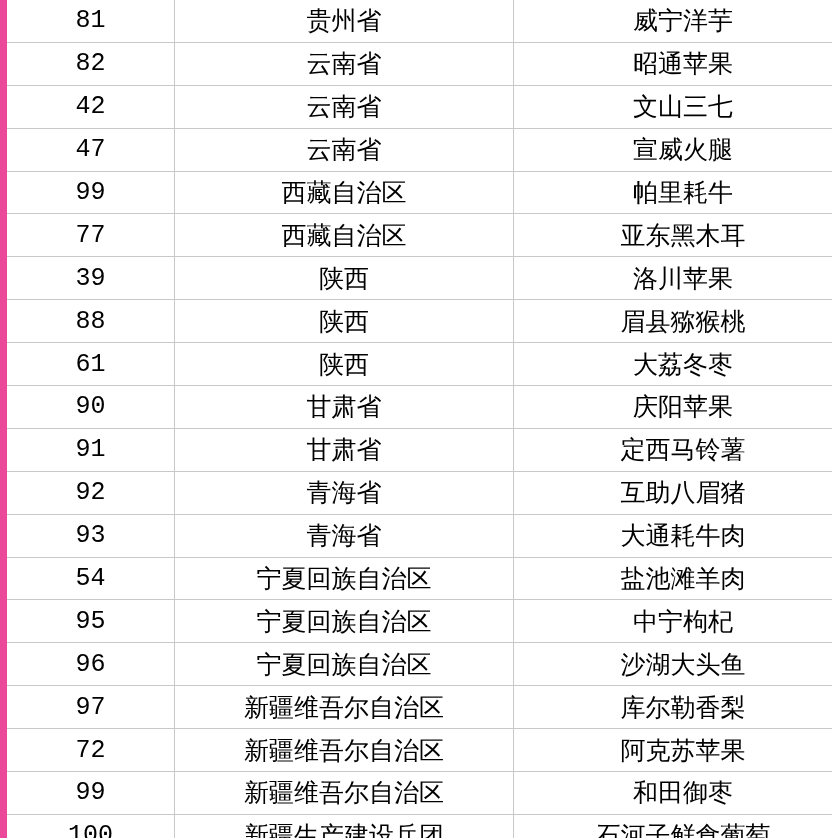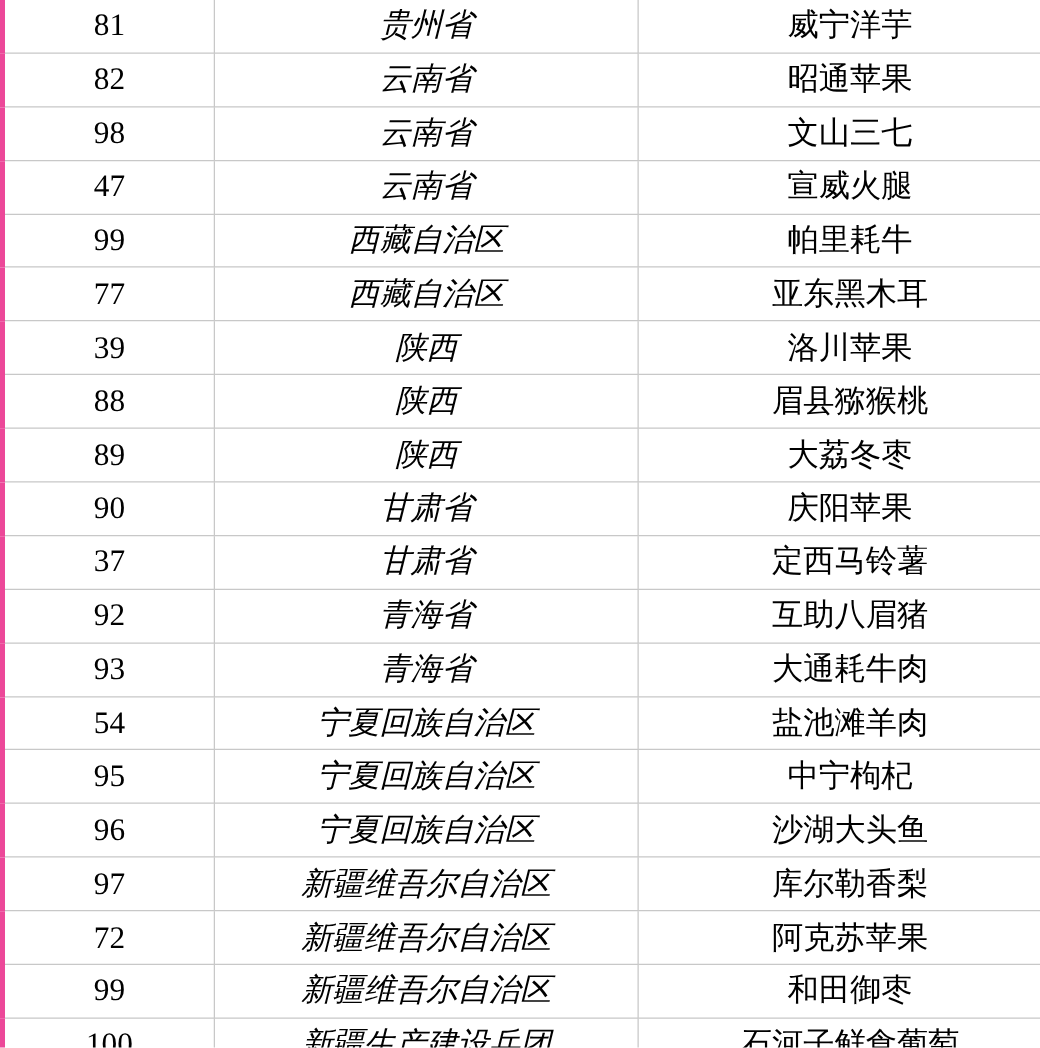--- a/index.html
+++ b/index.html
@@ -36,28 +36,28 @@
     white-space: nowrap;
     overflow: hidden;
   }
   td.col-index {
     width: 163px;
     font-family: "Liberation Serif", serif;
     font-size: 27px;
   }
   td.col-province {
     width: 334px;
-    font-style: italic;
   }
   td.col-product {
     width: 334px;
   }
   
   table.data-table tr td:first-child {
-    border-left: 4px solid #ec4899;
+    border-left: 7px solid #ec4899;
+    font-family: Liberation Mono, monospace;
   }
   table.data-table tr td:last-child {
     border-right: 1px solid #c8c8c8;
   }
   table.data-table tr:first-child td {
     border-top: none;
   }
 </style>
 </head>
 <body>
@@ -69,21 +69,21 @@
           <td class="col-index">81</td>
           <td class="col-province">贵州省</td>
           <td class="col-product">威宁洋芋</td>
         </tr>
         <tr>
           <td class="col-index">82</td>
           <td class="col-province">云南省</td>
           <td class="col-product">昭通苹果</td>
         </tr>
         <tr>
-          <td class="col-index">98</td>
+          <td class="col-index">42</td>
           <td class="col-province">云南省</td>
           <td class="col-product">文山三七</td>
         </tr>
         <tr>
           <td class="col-index">47</td>
           <td class="col-province">云南省</td>
           <td class="col-product">宣威火腿</td>
         </tr>
         <tr>
           <td class="col-index">99</td>
@@ -99,31 +99,31 @@
           <td class="col-index">39</td>
           <td class="col-province">陕西</td>
           <td class="col-product">洛川苹果</td>
         </tr>
         <tr>
           <td class="col-index">88</td>
           <td class="col-province">陕西</td>
           <td class="col-product">眉县猕猴桃</td>
         </tr>
         <tr>
-          <td class="col-index">89</td>
+          <td class="col-index">61</td>
           <td class="col-province">陕西</td>
           <td class="col-product">大荔冬枣</td>
         </tr>
         <tr>
           <td class="col-index">90</td>
           <td class="col-province">甘肃省</td>
           <td class="col-product">庆阳苹果</td>
         </tr>
         <tr>
-          <td class="col-index">37</td>
+          <td class="col-index">91</td>
           <td class="col-province">甘肃省</td>
           <td class="col-product">定西马铃薯</td>
         </tr>
         <tr>
           <td class="col-index">92</td>
           <td class="col-province">青海省</td>
           <td class="col-product">互助八眉猪</td>
         </tr>
         <tr>
           <td class="col-index">93</td>

